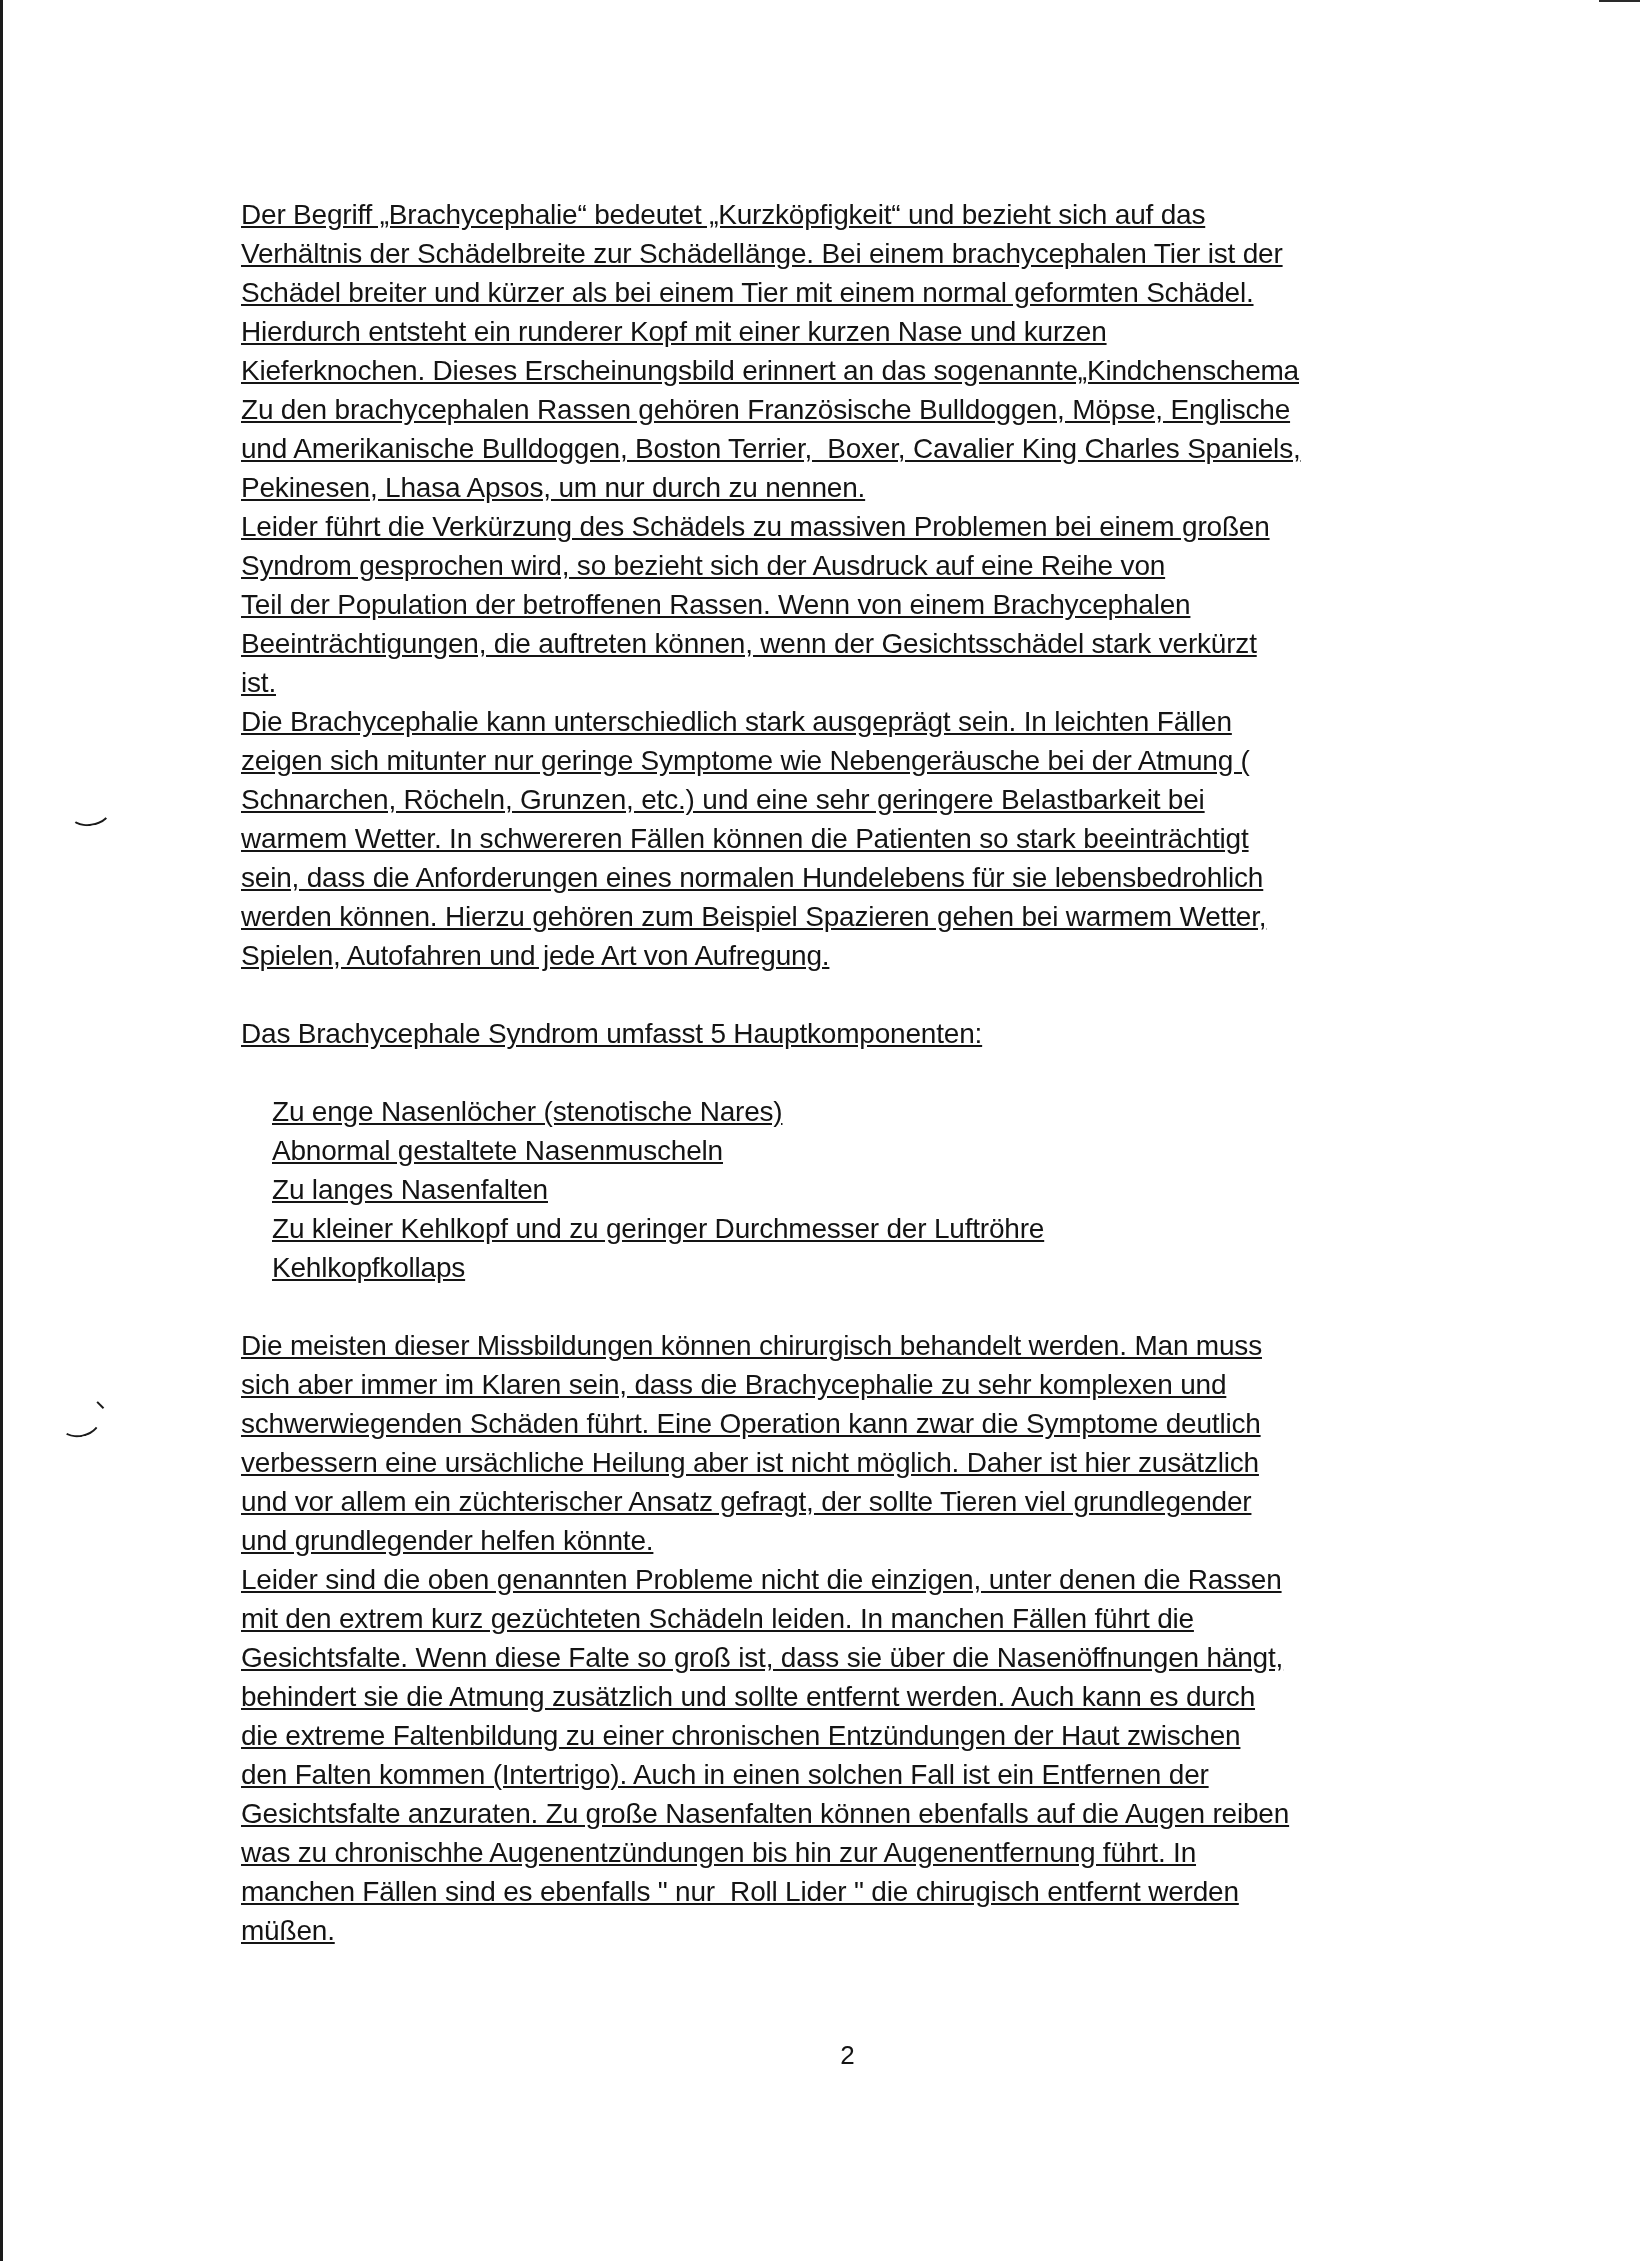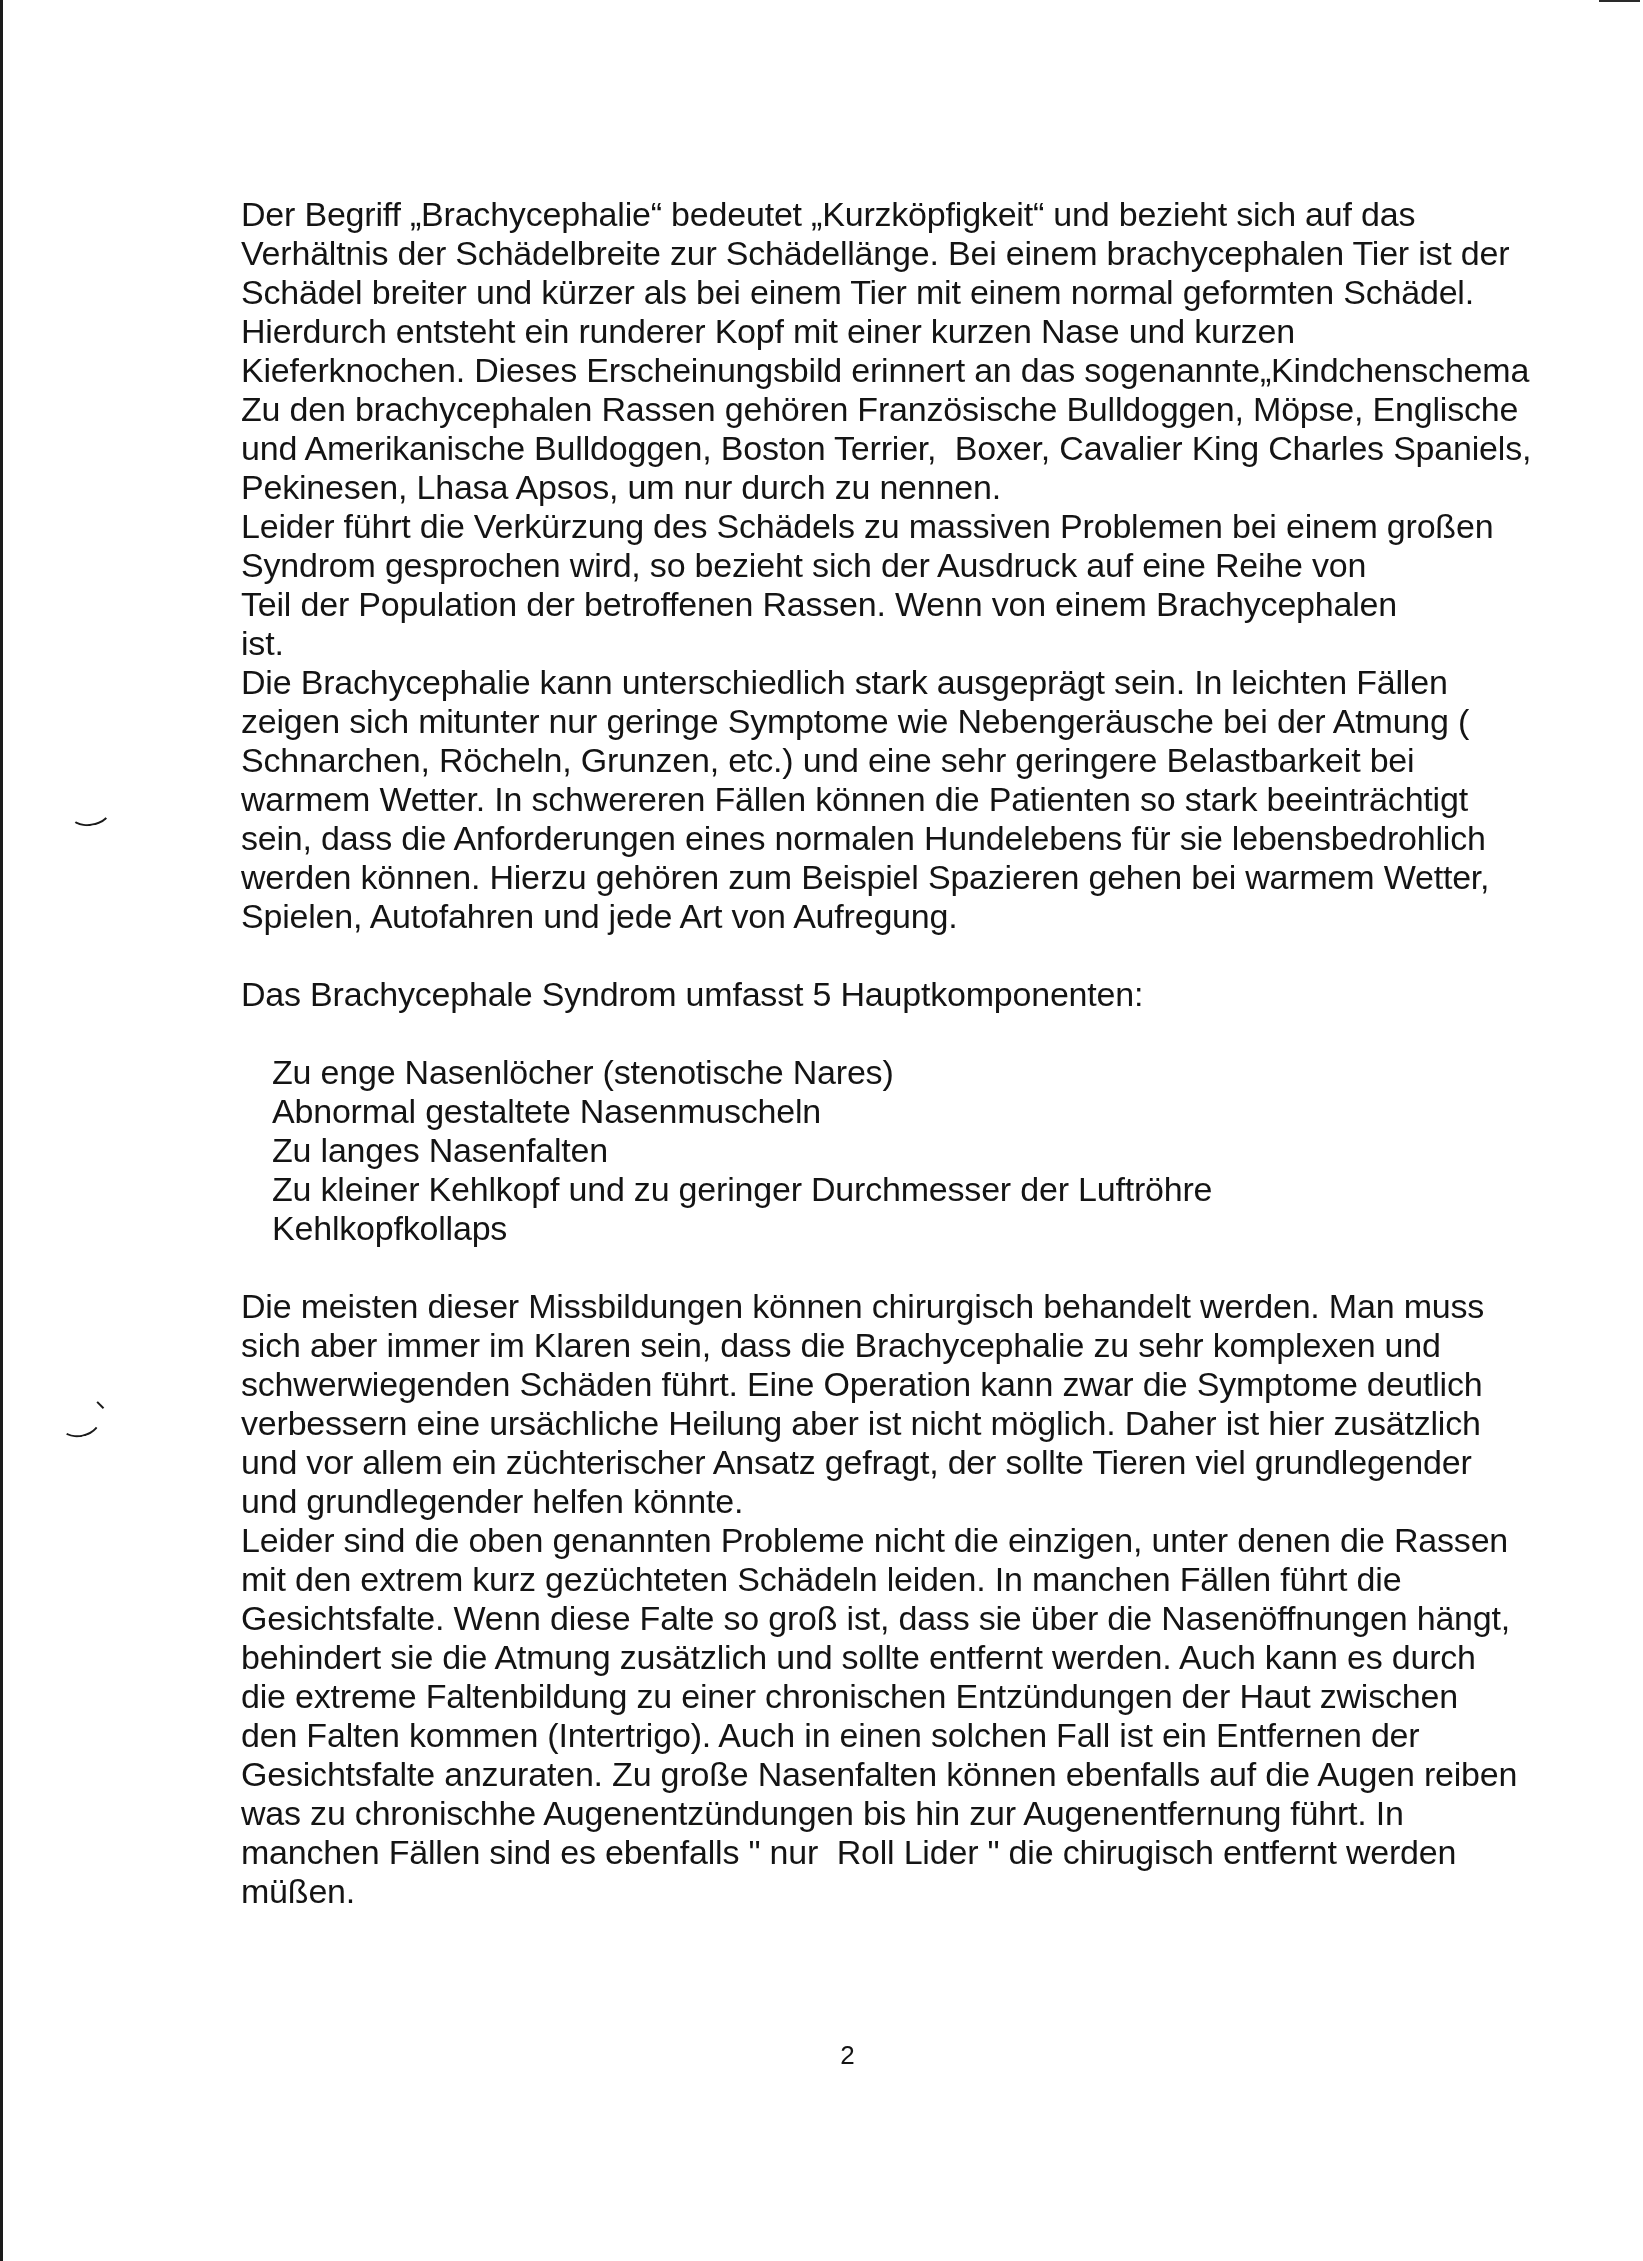--- a/index.html
+++ b/index.html
@@ -27,25 +27,26 @@
       width: 41px; height: 1.7px;
       background: #2a2a2a;
     }
     .page {
       position: absolute;
       left: 241px;
       top: 195px;
       width: 1199px;
     }
     .line {
-      font-size: 34px;
+      font-size: 28px;
       line-height: 39px;
       white-space: pre;
       letter-spacing: -0.2px;
       height: 39px;
+      text-decoration: underline;
     }
     .gap {
       height: 39px;
     }
     .list {
       margin-left: 31px;
     }
     .page-number {
       position: absolute;
       left: 0;
@@ -88,20 +89,21 @@
     <div class="line">Verhältnis der Schädelbreite zur Schädellänge. Bei einem brachycephalen Tier ist der</div>
     <div class="line">Schädel breiter und kürzer als bei einem Tier mit einem normal geformten Schädel.</div>
     <div class="line">Hierdurch entsteht ein runderer Kopf mit einer kurzen Nase und kurzen</div>
     <div class="line">Kieferknochen. Dieses Erscheinungsbild erinnert an das sogenannte„Kindchenschema</div>
     <div class="line">Zu den brachycephalen Rassen gehören Französische Bulldoggen, Möpse, Englische</div>
     <div class="line">und Amerikanische Bulldoggen, Boston Terrier,  Boxer, Cavalier King Charles Spaniels,</div>
     <div class="line">Pekinesen, Lhasa Apsos, um nur durch zu nennen.</div>
     <div class="line">Leider führt die Verkürzung des Schädels zu massiven Problemen bei einem großen</div>
     <div class="line">Syndrom gesprochen wird, so bezieht sich der Ausdruck auf eine Reihe von</div>
     <div class="line">Teil der Population der betroffenen Rassen. Wenn von einem Brachycephalen</div>
+    <div class="line">Beeinträchtigungen, die auftreten können, wenn der Gesichtsschädel stark verkürzt</div>
     <div class="line">ist.</div>
     <div class="line">Die Brachycephalie kann unterschiedlich stark ausgeprägt sein. In leichten Fällen</div>
     <div class="line">zeigen sich mitunter nur geringe Symptome wie Nebengeräusche bei der Atmung (</div>
     <div class="line">Schnarchen, Röcheln, Grunzen, etc.) und eine sehr geringere Belastbarkeit bei</div>
     <div class="line">warmem Wetter. In schwereren Fällen können die Patienten so stark beeinträchtigt</div>
     <div class="line">sein, dass die Anforderungen eines normalen Hundelebens für sie lebensbedrohlich</div>
     <div class="line">werden können. Hierzu gehören zum Beispiel Spazieren gehen bei warmem Wetter,</div>
     <div class="line">Spielen, Autofahren und jede Art von Aufregung.</div>
   </div>
 

